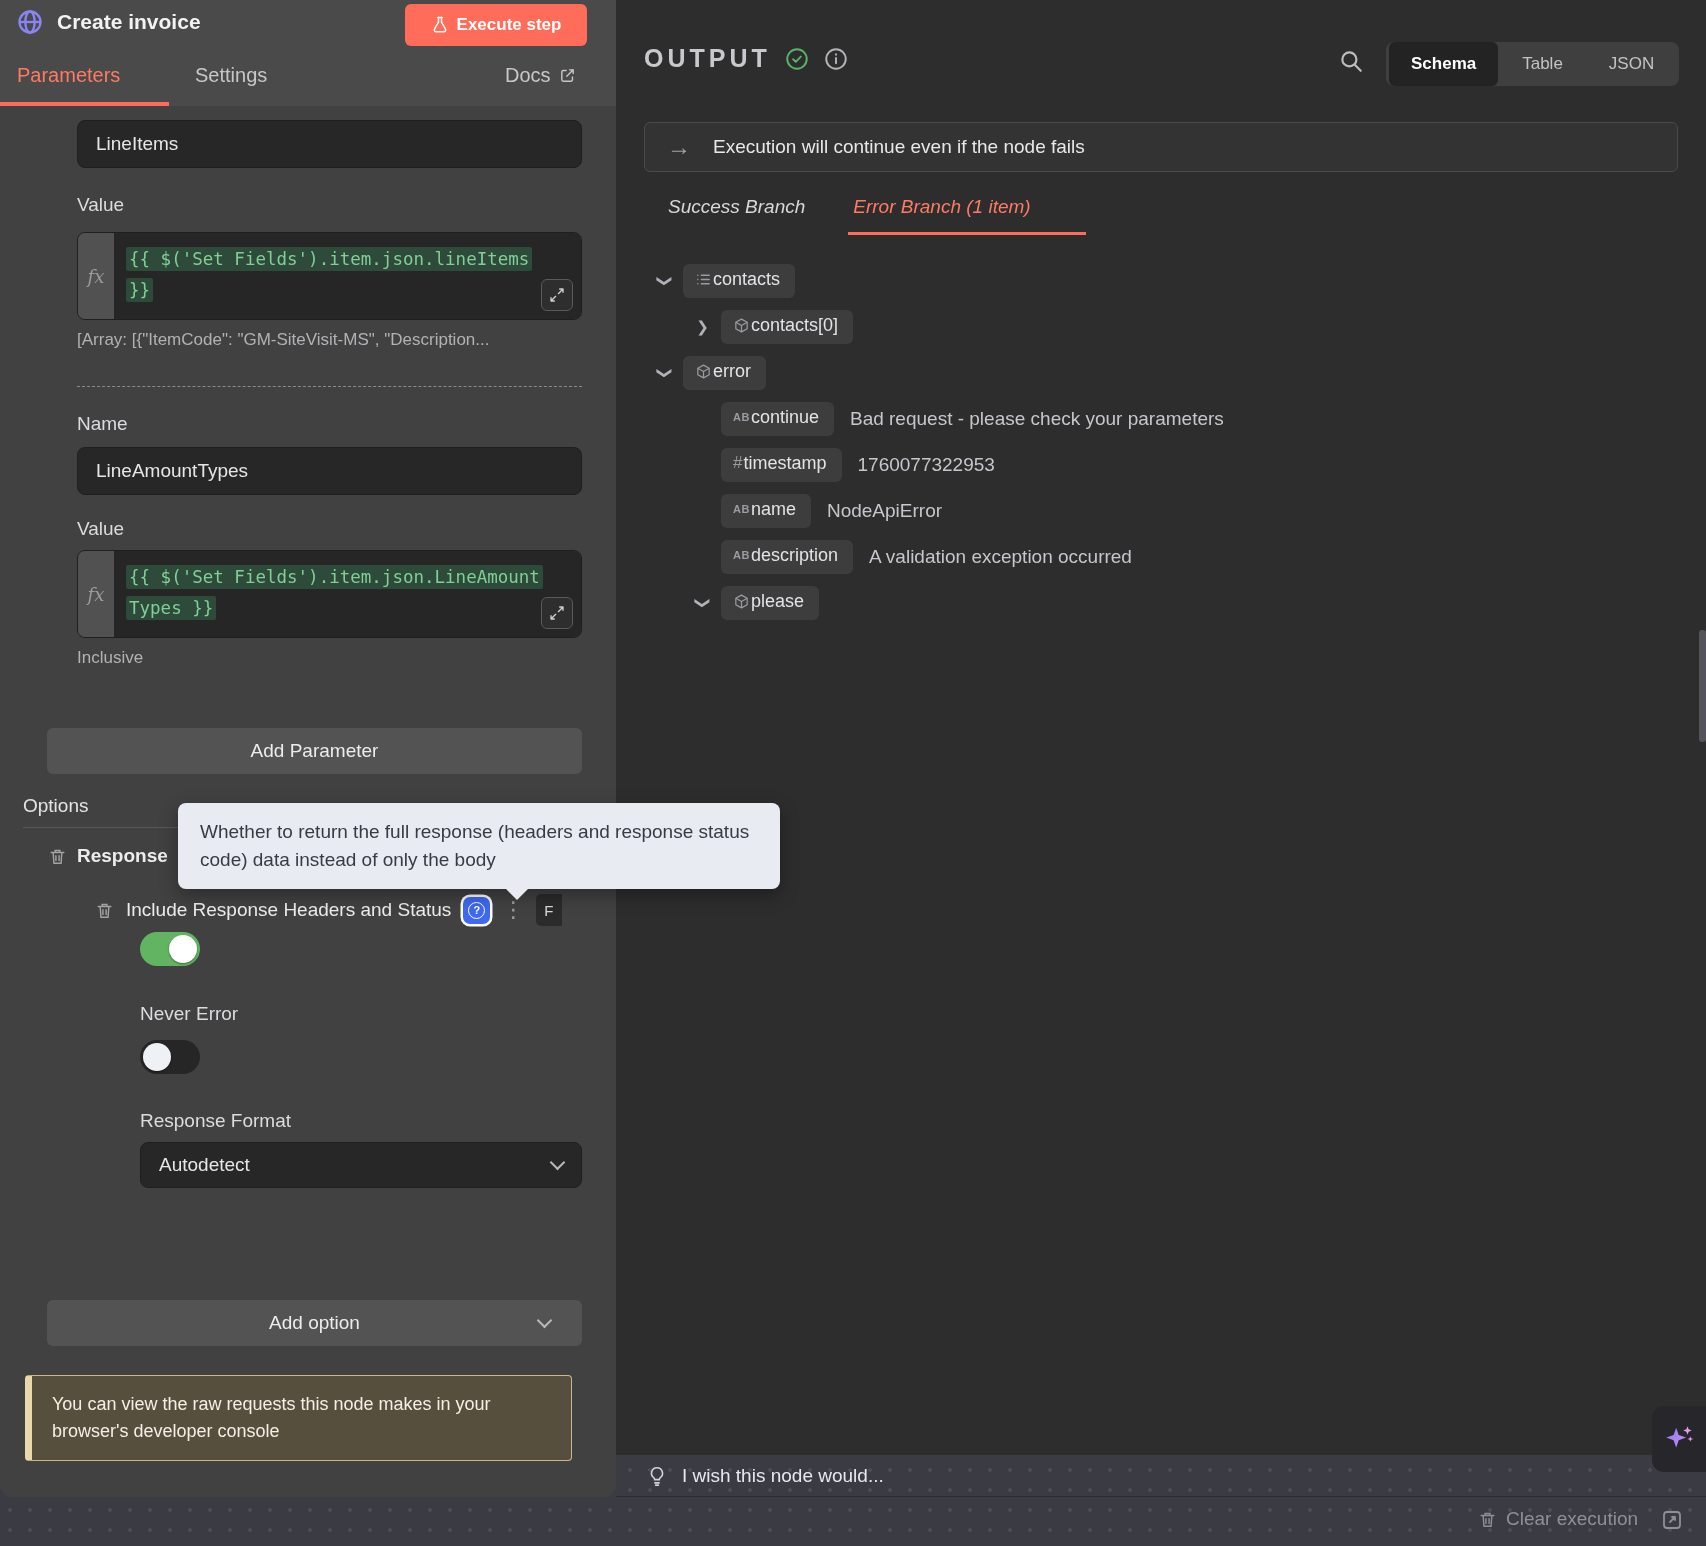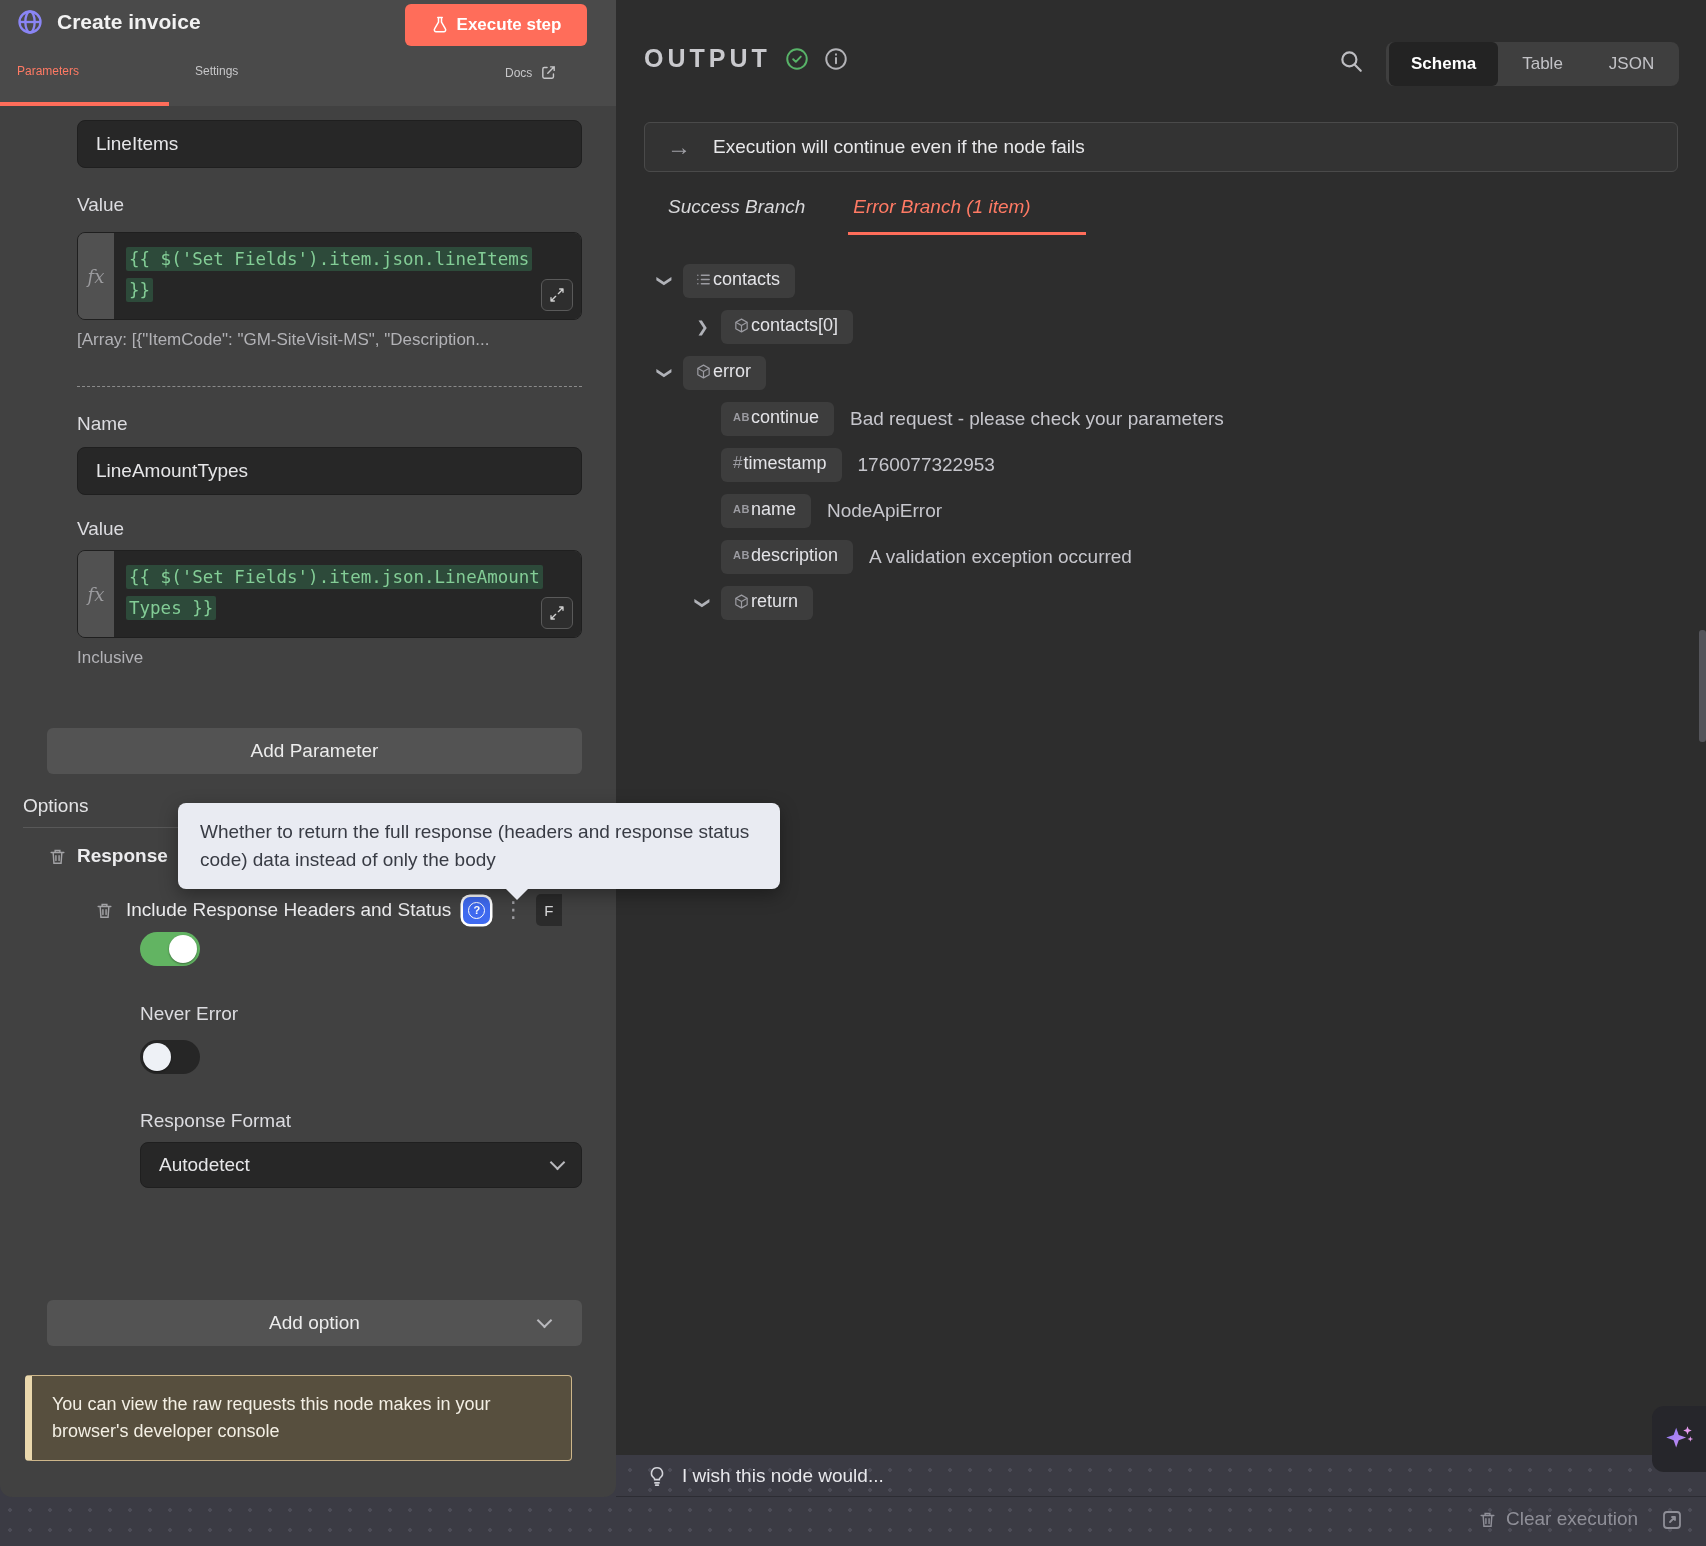--- a/index.html
+++ b/index.html
@@ -17,21 +17,21 @@
 
   
   .lp-header{ position:absolute; left:0; top:0; width:616px; height:106px; background:#4a4a4a; }
   .node-title-row{ position:absolute; left:16px; top:8px; display:flex; align-items:center; gap:13px;}
   .node-title{ font-size:21px; font-weight:700; color:#f2f2f2; }
   .globe{ width:28px; height:28px; color:#8a85f5; }
   .execute-btn{ position:absolute; left:405px; top:4px; width:182px; height:42px;
     background:#ff6d5a; border-radius:6px; display:flex; align-items:center; justify-content:center;
     gap:8px; color:#fff; font-size:17px; font-weight:600; cursor:pointer;}
   .tabs-row{ position:absolute; left:0; top:56px; width:616px; height:50px; }
-  .tab{ position:absolute; top:8px; font-size:12px; font-weight:500; color:#c7c7c9; cursor:pointer;}
+  .tab{ position:absolute; top:8px; font-size:20px; font-weight:500; color:#c7c7c9; cursor:pointer;}
   .tab.active{ color:#ff7a64; }
   .tab-underline{ position:absolute; left:0; top:46px; width:169px; height:4px; background:#ff6d5a; }
   .docs-tab{ display:flex; align-items:center; gap:8px; }
 
   
   .field-label{ position:absolute; font-size:19px; color:#dcdce0; }
   .text-input{ position:absolute; left:77px; width:505px; height:48px; background:#272727;
     border:1px solid #1f1f1f; border-radius:8px; color:#e6e6e8; font-size:19px;
     display:flex; align-items:center; padding-left:18px;}
   .expr{ position:absolute; left:77px; width:505px; height:88px; display:flex;
@@ -361,21 +361,21 @@
         </div>
         <div class="tree-row lvl2">
           <span class="chev down">❯</span>
           <span class="pill">
             <span class="ticon">
               <svg width="17" height="17" viewBox="0 0 24 24" fill="none" stroke="currentColor" stroke-width="1.7" stroke-linejoin="round">
                 <path d="M12 3l8 4.5v9L12 21l-8-4.5v-9L12 3z"></path>
                 <path d="M12 12l8-4.5M12 12L4 7.5M12 12v9"></path>
               </svg>
             </span>
-            <span>return</span>
+            <span>please</span>
           </span>
         </div>
       </div>
   </div>
 
   <div class="scroll-thumb"></div>
 
   <div class="feedback">
     <svg class="bulb" width="22" height="26" viewBox="0 0 24 24" fill="none" stroke="currentColor" stroke-width="1.8" stroke-linecap="round">
         <path d="M12 3a6 6 0 0 1 3.6 10.8c-.7.5-1.1 1.3-1.1 2.2h-5c0-.9-.4-1.7-1.1-2.2A6 6 0 0 1 12 3zM9.7 19.5h4.6M10.5 22h3"></path>

